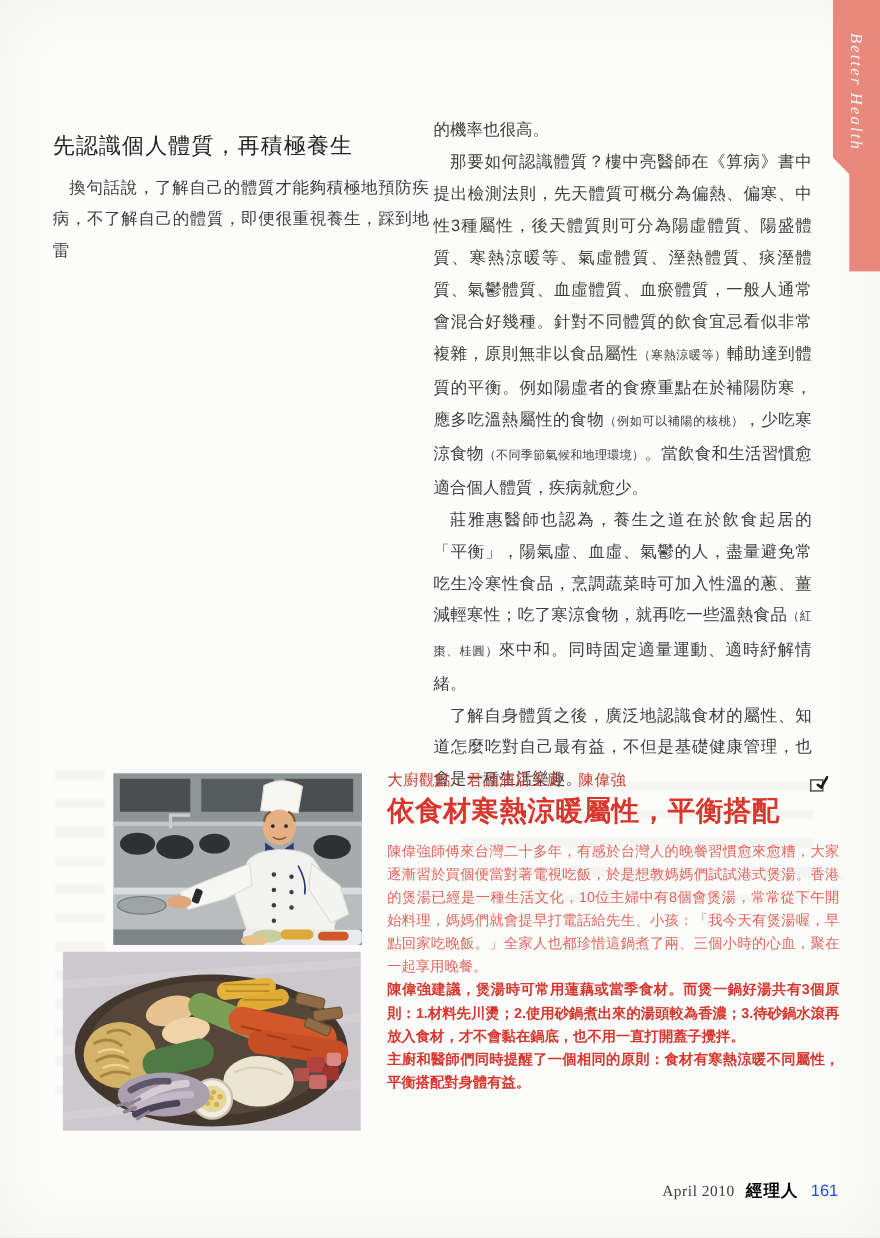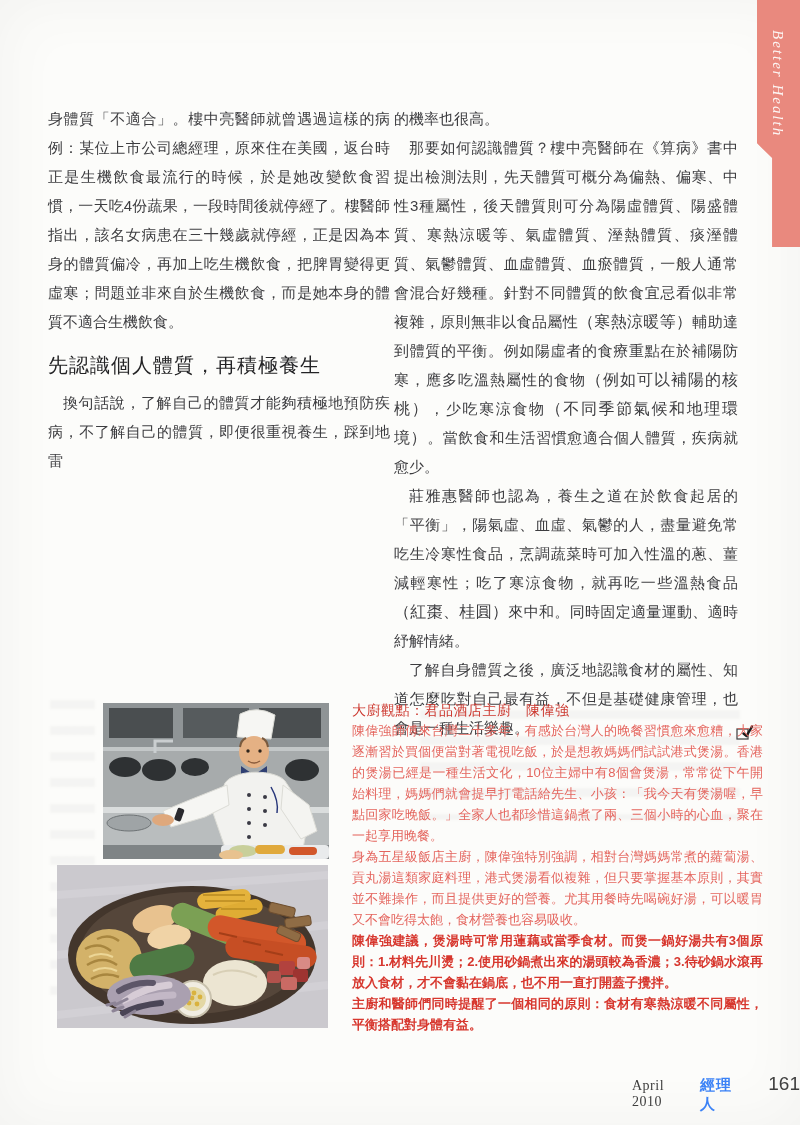--- a/index.html
+++ b/index.html
@@ -24,59 +24,58 @@
   
   .col{position:absolute;top:104px;color:#3d3d40;font-size:15px;line-height:29px;text-align:justify;}
   .col-left{left:48px;width:342px;}
   .col-right{left:394px;width:344px;}
   .col p{margin:0;}
   .col p.indent{text-indent:1em;}
   .col h2{
     margin:16px 0 10px;font-size:20px;line-height:26px;color:#232325;
     font-weight:normal;letter-spacing:1px;
   }
-  .sm{font-size:16px;letter-spacing:0;}
+  .sm{font-size:11px;letter-spacing:0;}
   .endmark{float:right;width:17px;height:16px;margin-top:8px;}
   
   .feature-text{position:absolute;left:352px;top:702px;width:411px;}
   .kicker{margin:0;color:#cc372e;font-size:14px;line-height:18px;letter-spacing:.5px;font-family:Liberation Mono, monospace;}
   .feature-title{
     margin:3px 0 10px;color:#d8352c;font-size:25px;line-height:30px;
     font-family:"Liberation Serif","DejaVu Serif",serif;font-weight:bold;letter-spacing:.5px;
   }
   .feature-body p{margin:0;color:#e4655e;font-size:13px;line-height:21px;text-align:justify;}
   .feature-body p.bold{color:#d7372e;font-weight:bold;}
   
   .chef-photo{position:absolute;left:103px;top:703px;width:226px;height:156px;}
   .food-photo{position:absolute;left:57px;top:865px;width:271px;height:163px;}
   .chef-photo svg,.food-photo svg{display:block;width:100%;height:100%;}
   
   .footer{position:absolute;left:602px;top:1073px;display:flex;align-items:baseline;}
-  .footer-date{font-family:"Liberation Serif","DejaVu Serif",serif;font-size:14px;color:#3e3e3e;letter-spacing:.5px;margin-left:30px;}
-  .footer-mag{margin-left:10px;font-size:15px;font-weight:bold;color:#3b82f6;letter-spacing:1px;}
-  .footer-page{margin-left:26px;font-size:19px;color:#404040;}
+  .footer-date{font-family:"Liberation Serif","DejaVu Serif",serif;font-size:14px;color:#3e3e3e;letter-spacing:.5px;}
+  .footer-mag{margin-left:10px;font-size:15px;font-weight:bold;color:#000000;letter-spacing:1px;}
+  .footer-page{margin-left:11px;font-size:15px;color:#1d4ed8;}
   
   .ghost{position:absolute;pointer-events:none;
     background:repeating-linear-gradient(180deg,rgba(110,110,118,0.05) 0 9px,transparent 9px 26px);
     filter:blur(1px);}
 </style>
 </head>
 <body>
 
 <div class="page">
 
   <div class="ghost" style="left:420px;top:710px;width:320px;height:110px;"></div>
   <div class="ghost" style="left:50px;top:700px;width:45px;height:300px;"></div>
 
   <div class="edge-tab">
     <span class="edge-tab-label">Better Health</span>
   </div>
 
   <div class="col col-left">
-    <p>身體質「不適合」。樓中亮醫師就曾遇過這樣的病例：某位上市公司總經理，原來住在美國，返台時正是生機飲食最流行的時候，於是她改變飲食習慣，一天吃4份蔬果，一段時間後就停經了。樓醫師指出，該名女病患在三十幾歲就停經，正是因為本身的體質偏冷，再加上吃生機飲食，把脾胃變得更虛寒；問題並非來自於生機飲食，而是她本身的體質不適合生機飲食。</p>
     <h2>先認識個人體質，再積極養生</h2>
     <p class="indent">換句話說，了解自己的體質才能夠積極地預防疾病，不了解自己的體質，即便很重視養生，踩到地雷</p>
   </div>
 
   <div class="col col-right">
     <p>的機率也很高。</p>
     <p class="indent"><span>那要如何認識體質？樓中亮醫師在《算病》書中提出檢測法則，先天體質可概分為偏熱、偏寒、中性3種屬性，後天體質則可分為陽虛體質、陽盛體質、寒熱涼暖等、氣虛體質、溼熱體質、痰溼體質、氣鬱體質、血虛體質、血瘀體質，一般人通常會混合好幾種。針對不同體質的飲食宜忌看似非常複雜，原則無非以食品屬性</span><span class="sm">（寒熱涼暖等）</span><span>輔助達到體質的平衡。例如陽虛者的食療重點在於補陽防寒，應多吃溫熱屬性的食物</span><span class="sm">（例如可以補陽的核桃）</span><span>，少吃寒涼食物</span><span class="sm">（不同季節氣候和地理環境）</span><span>。當飲食和生活習慣愈適合個人體質，疾病就愈少。</span></p>
     <p class="indent"><span>莊雅惠醫師也認為，養生之道在於飲食起居的「平衡」，陽氣虛、血虛、氣鬱的人，盡量避免常吃生冷寒性食品，烹調蔬菜時可加入性溫的蔥、薑減輕寒性；吃了寒涼食物，就再吃一些溫熱食品</span><span class="sm">（紅棗、桂圓）</span><span>來中和。同時固定適量運動、適時紓解情緒。</span></p>
     <p class="indent"><span>了解自身體質之後，廣泛地認識食材的屬性、知道怎麼吃對自己最有益，不但是基礎健康管理，也會是一種生活樂趣。</span><span class="endmark"><svg viewBox="0 0 17 16" width="17" height="16">
             <rect x="1" y="4" width="11" height="10" fill="#fcfcfa" stroke="#4a4a4a" stroke-width="1.3"></rect>
@@ -195,23 +194,23 @@
         <path d="M116 130 q-26 0 -48 12" stroke="#c3b8c6" stroke-width="7"></path>
         <path d="M104 138 q-22 2 -38 10" stroke="#4a4556" stroke-width="6"></path>
         <path d="M70 134 l-12 6 M66 142 l-10 4 M78 146 l-10 6 M58 138 l-8 2" stroke="#8d8496" stroke-width="3"></path>
         <path d="M96 118 q-18 -2 -34 8" stroke="#5d5668" stroke-width="6"></path>
       </g>
     </svg>
   </div>
 
   <div class="feature-text">
     <p class="kicker">大廚觀點：君品酒店主廚　陳偉強</p>
+    <h3 class="feature-title">依食材寒熱涼暖屬性，平衡搭配</h3>
     <div class="feature-body">
       <p>陳偉強師傅來台灣二十多年，有感於台灣人的晚餐習慣愈來愈糟，大家逐漸習於買個便當對著電視吃飯，於是想教媽媽們試試港式煲湯。香港的煲湯已經是一種生活文化，10位主婦中有8個會煲湯，常常從下午開始料理，媽媽們就會提早打電話給先生、小孩：「我今天有煲湯喔，早點回家吃晚飯。」全家人也都珍惜這鍋煮了兩、三個小時的心血，聚在一起享用晚餐。</p>
-      <p>身為五星級飯店主廚，陳偉強特別強調，相對台灣媽媽常煮的蘿蔔湯、貢丸湯這類家庭料理，港式煲湯看似複雜，但只要掌握基本原則，其實並不難操作，而且提供更好的營養。尤其用餐時先喝碗好湯，可以暖胃又不會吃得太飽，食材營養也容易吸收。</p>
       <p class="bold">陳偉強建議，煲湯時可常用蓮藕或當季食材。而煲一鍋好湯共有3個原則：1.材料先川燙；2.使用砂鍋煮出來的湯頭較為香濃；3.待砂鍋水滾再放入食材，才不會黏在鍋底，也不用一直打開蓋子攪拌。</p>
       <p class="bold">主廚和醫師們同時提醒了一個相同的原則：食材有寒熱涼暖不同屬性，平衡搭配對身體有益。</p>
     </div>
   </div>
 
   <div class="footer">
     <span class="footer-date">April 2010</span>
     <span class="footer-mag">經理人</span>
     <span class="footer-page">161</span>
   </div>

